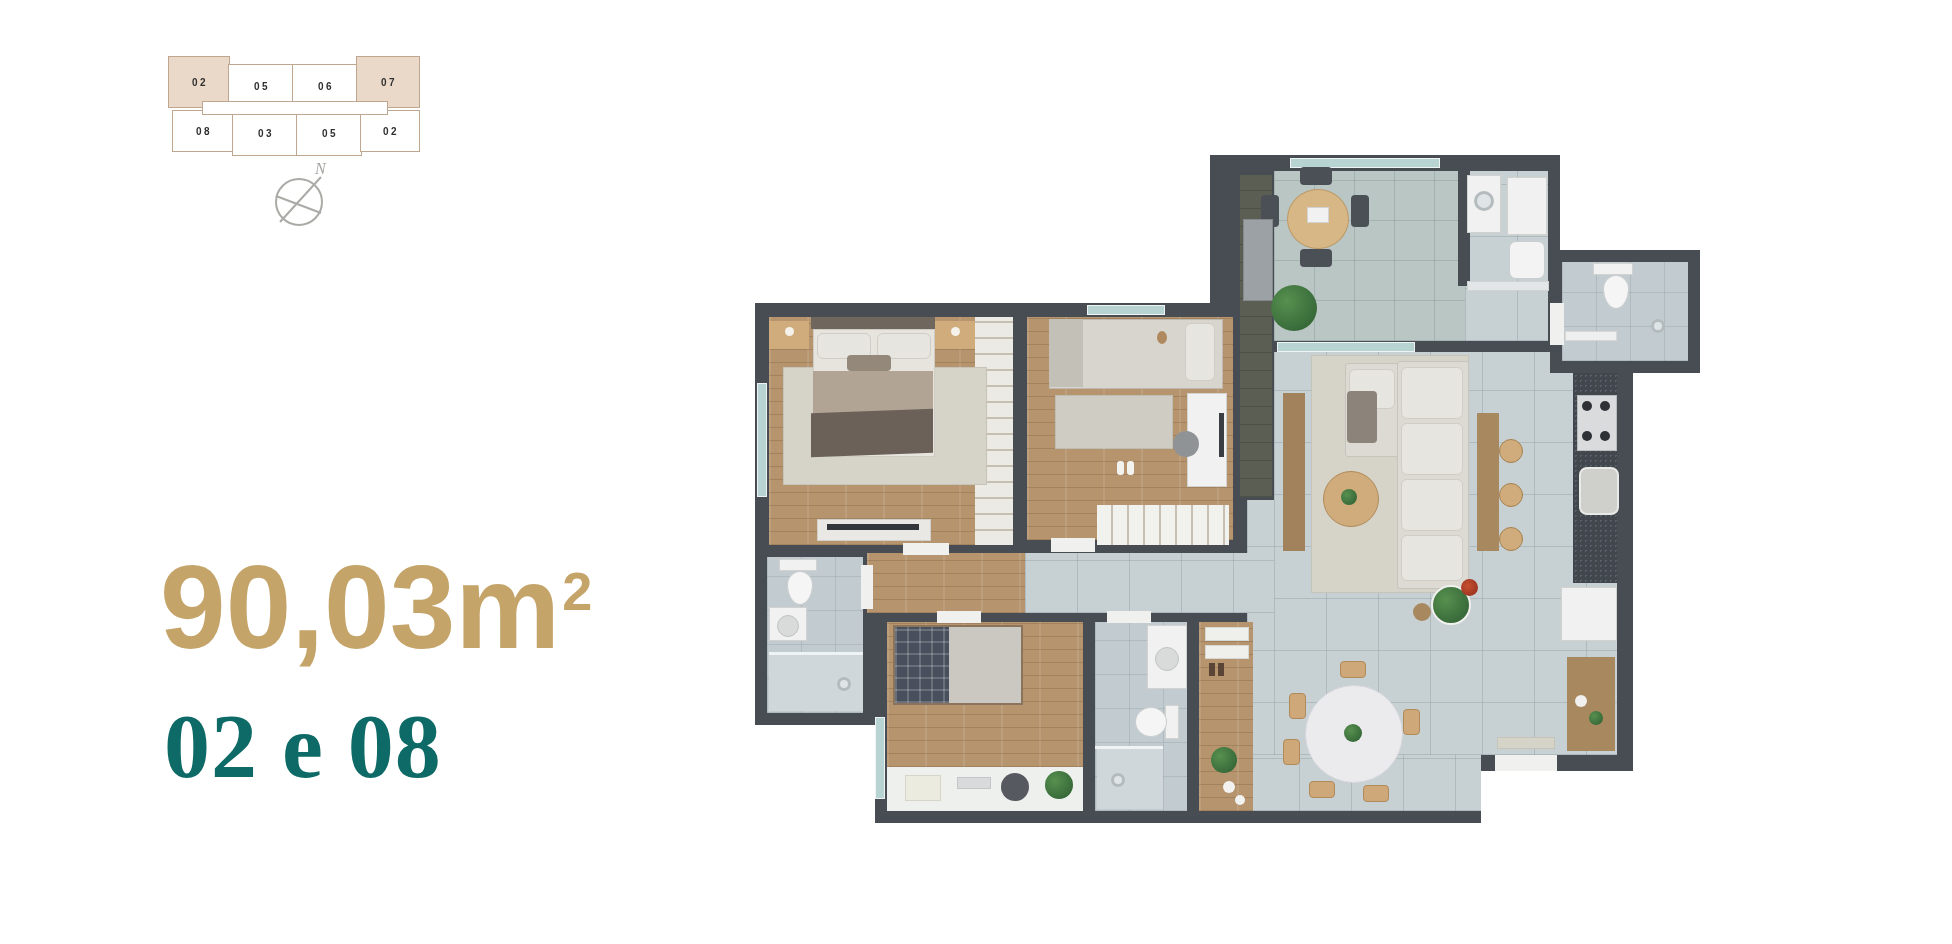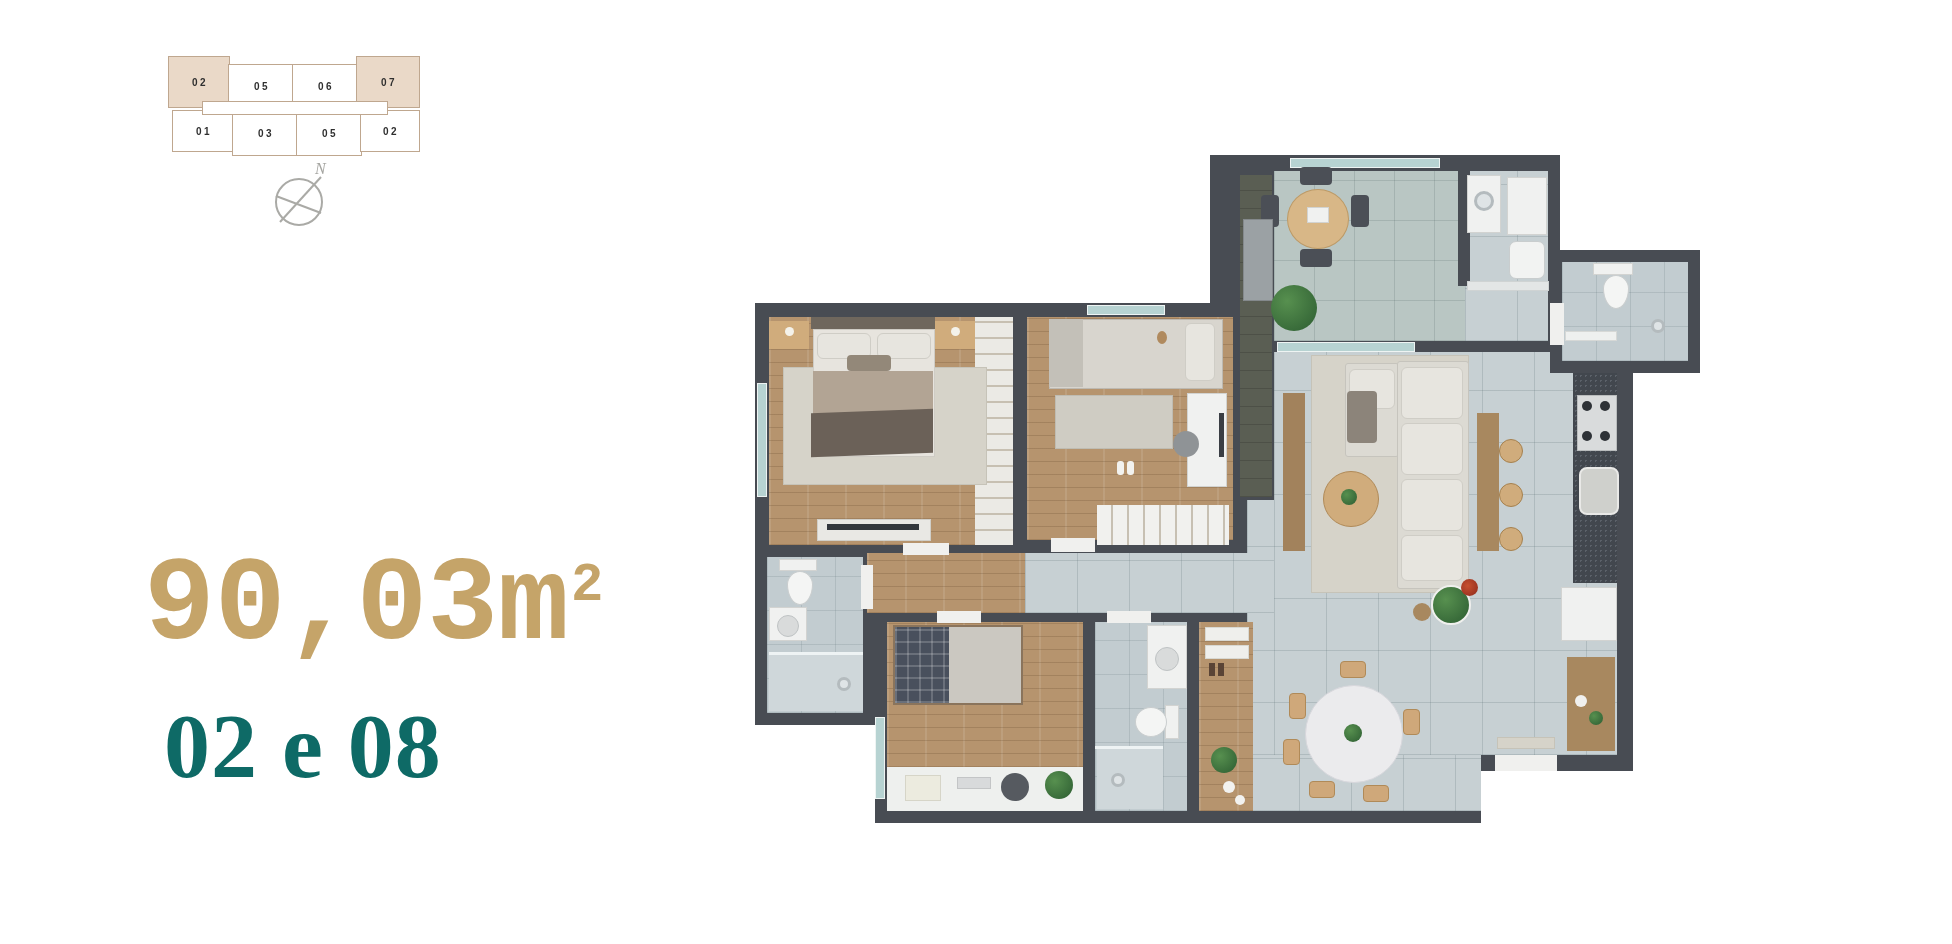--- a/index.html
+++ b/index.html
@@ -7,21 +7,21 @@
   .abs{position:absolute;}
   
   #keyplan{left:168px;top:56px;width:252px;height:98px;}
   .kp-unit{position:absolute;border:1.5px solid #bfa78f;background:#fff;display:flex;align-items:center;justify-content:center;}
   .kp-unit.hl{background:#ead9c8;}
   .kp-unit span{font-size:10px;font-weight:bold;letter-spacing:2.5px;color:#2f2f2f;padding-left:2px;}
   .kp-corridor{position:absolute;left:34px;top:45px;width:184px;height:12px;background:#fff;border:1.5px solid #bfa78f;}
   
   #compass{left:263px;top:158px;width:78px;height:78px;}
   
-  #area-text{left:144px;top:548px;color:#c5a469;font-family:Liberation Mono, monospace;font-weight:bold;font-size:118px;line-height:1;}
+  #area-text{left:160px;top:548px;color:#c5a469;font-family:Liberation Sans, sans-serif;font-weight:bold;font-size:118px;line-height:1;}
   #area-text sup{font-size:54px;vertical-align:38px;margin-left:2px;}
   #caption{left:164px;top:700px;display:flex;align-items:baseline;gap:38px;color:#0e6a66;font-family:"Liberation Serif",serif;font-weight:bold;}
   #caption .pfx{font-size:46px;letter-spacing:-1px;}
   #caption .big{font-size:92px;line-height:1;letter-spacing:1px;}
   
   #plan{left:755px;top:155px;width:950px;height:670px;}
   #plan .a{position:absolute;}
   .w{background:#484c53;}
   .t{background-color:#c7d0d3;background-image:
       repeating-linear-gradient(90deg,rgba(90,110,115,.22) 0 1px,transparent 1px 52px),
@@ -66,21 +66,21 @@
   <div class="kp-unit" style="left:60px;top:8px;width:64px;height:42px;">
       <span>05</span>
     </div>
   <div class="kp-unit" style="left:124px;top:8px;width:64px;height:42px;">
       <span>06</span>
     </div>
   <div class="kp-unit hl" style="left:188px;top:0;width:62px;height:50px;">
       <span>07</span>
     </div>
   <div class="kp-unit" style="left:4px;top:54px;width:60px;height:40px;">
-      <span>01</span>
+      <span>08</span>
     </div>
   <div class="kp-unit" style="left:64px;top:54px;width:64px;height:44px;">
       <span>03</span>
     </div>
   <div class="kp-unit" style="left:128px;top:54px;width:64px;height:44px;">
       <span>05</span>
     </div>
   <div class="kp-unit" style="left:192px;top:54px;width:58px;height:40px;">
       <span>02</span>
     </div>

